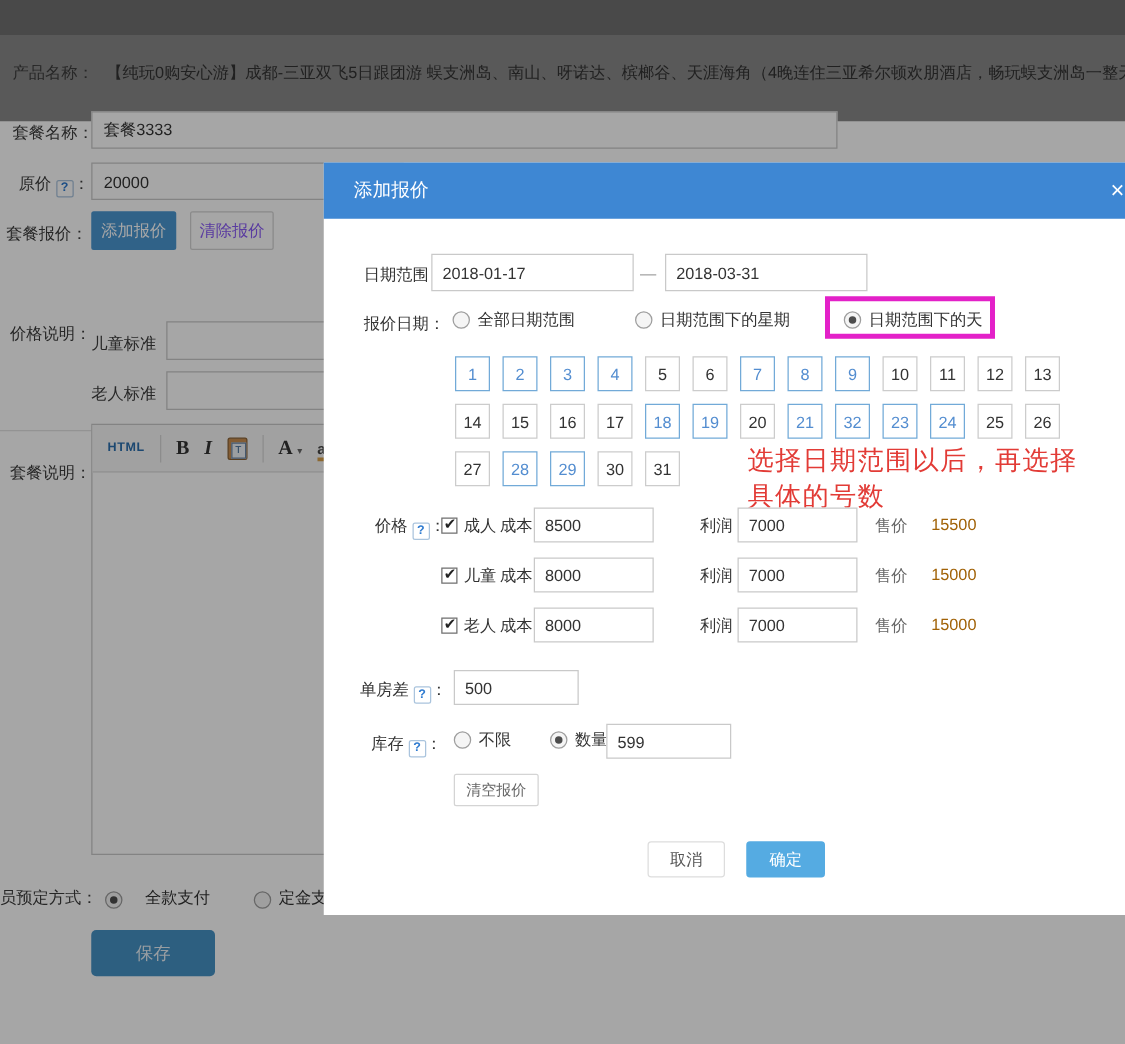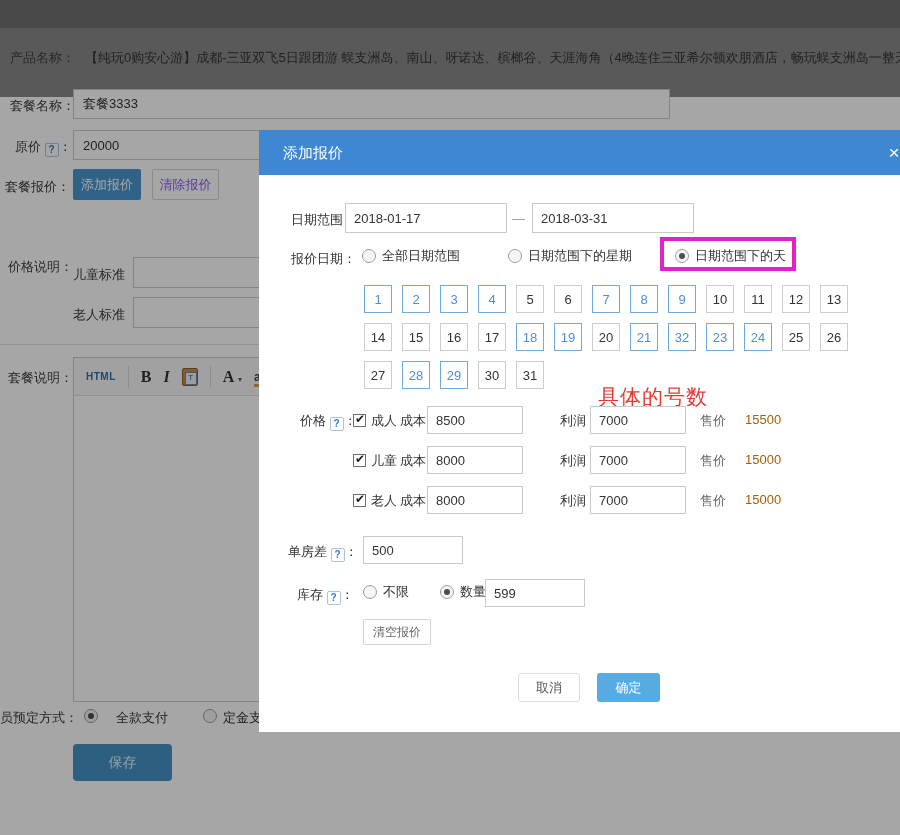--- a/index.html
+++ b/index.html
@@ -12,21 +12,21 @@
   .subbar   { position:absolute; left:0; top:28px; width:900px; height:69px; background:#898989; z-index:1; }
   .bglabel  { position:absolute; color:#3c3c3c; font-size:13px; white-space:nowrap; z-index:2; }
   .bgvalue  { position:absolute; color:#333; font-size:13px; white-space:nowrap; z-index:2; }
   .bginput  { position:absolute; border:1px solid #c9c9c9; background:#fff; font-size:13px; color:#333;
               padding:0 9px; font-family:inherit; z-index:2; }
   .btn-blue { position:absolute; background:#4a97d2; color:#fff; border:none; font-size:13px; z-index:2;
               font-family:inherit; border-radius:2px; }
   .btn-ghost{ position:absolute; background:#fff; color:#8b5cf6; border:1px solid #d4d4d4; font-size:13px; z-index:2;
               font-family:inherit; border-radius:2px; }
   .divider  { position:absolute; height:1px; background:#e2e2e2; z-index:2; }
-  .editor   { position:absolute; left:73px; top:357px; width:300px; height:345px; border:1px solid #c9c9c9;
+  .editor   { position:absolute; left:73px; top:339px; width:300px; height:345px; border:1px solid #c9c9c9;
               background:#fff; z-index:2; }
   .editor-toolbar { height:38px; background:#f7f7f7; border-bottom:1px solid #ddd; display:flex;
                     align-items:center; padding-left:12px; gap:12px; }
   .tb-sep { width:1px; height:22px; background:#d8d8d8; }
   .tb-html { color:#2b6fae; font-weight:bold; font-size:10px; letter-spacing:0.5px; }
   .tb-b { font-family:"Liberation Serif","DejaVu Serif",serif; font-weight:bold; font-size:16px; }
   .tb-i { font-family:"Liberation Serif","DejaVu Serif",serif; font-style:italic; font-weight:bold; font-size:16px; }
   .tb-paste { width:16px; height:18px; background:#c98e4f; border:1px solid #8a6234; border-radius:2px;
               position:relative; }
   .tb-paste::after { content:"T"; position:absolute; left:2px; top:3px; width:10px; height:11px; background:#eef3f8;
@@ -80,21 +80,21 @@
 
   .btn-clear { position:absolute; left:104px; top:489px; width:68px; height:26px; background:#fff;
                border:1px solid #d4d4d4; color:#666; font-size:12px; font-family:inherit; border-radius:2px; }
   .btn-cancel { position:absolute; left:259px; top:543px; width:62px; height:29px; background:#fff;
                border:1px solid #ddd; color:#555; font-size:13px; font-family:inherit; border-radius:3px; }
   .btn-confirm { position:absolute; left:338px; top:543px; width:63px; height:29px; background:#55abe2;
                border:none; color:#fff; font-size:13px; font-family:inherit; border-radius:3px; }
 
   .btn-save { position:absolute; left:73px; top:744px; width:99px; height:37px; background:#4592c5;
               border:none; color:#eaf2f8; font-size:14px; font-family:inherit; border-radius:4px; z-index:2; }
-  .book-row { position:absolute; left:0; top:709px; z-index:2; display:flex; align-items:flex-start; font-size:13px; }
+  .book-row { position:absolute; left:0; top:709px; z-index:2; display:flex; align-items:flex-end; font-size:13px; }
 </style>
 </head>
 <body>
 
 <div id="stage">
 
   <div class="topbar"></div>
   <div class="subbar"></div>
 
   <div class="bglabel" style="left:10px; top:49px;">产品名称：</div>
@@ -202,20 +202,21 @@
         <div class="day sel">24</div>
         <div class="day">25</div>
         <div class="day">26</div>
         <div class="day">27</div>
         <div class="day sel">28</div>
         <div class="day sel">29</div>
         <div class="day">30</div>
         <div class="day">31</div>
       </div>
 
+    <div class="note" style="left:339px; top:224px;">选择日期范围以后，再选择</div>
     <div class="note" style="left:339px; top:253px;">具体的号数</div>
 
     <div class="price-row" style="top:275px;">
       <span class="pr-item" style="left:41px;"><span>价格</span> <span class="qicon">?</span><span>：</span></span>
       <span class="pr-item cb on" style="left:94px; top:9px;"></span>
       <span class="pr-item" style="left:112px;">成人</span>
       <span class="pr-item" style="left:141px;">成本</span>
       <input class="minput" style="left: 168px; top: 1px; width: 96px; height: 28px;" value="8500">
       <span class="pr-item" style="left:301px;">利润</span>
       <input class="minput" style="left: 331px; top: 1px; width: 96px; height: 28px;" value="7000">

